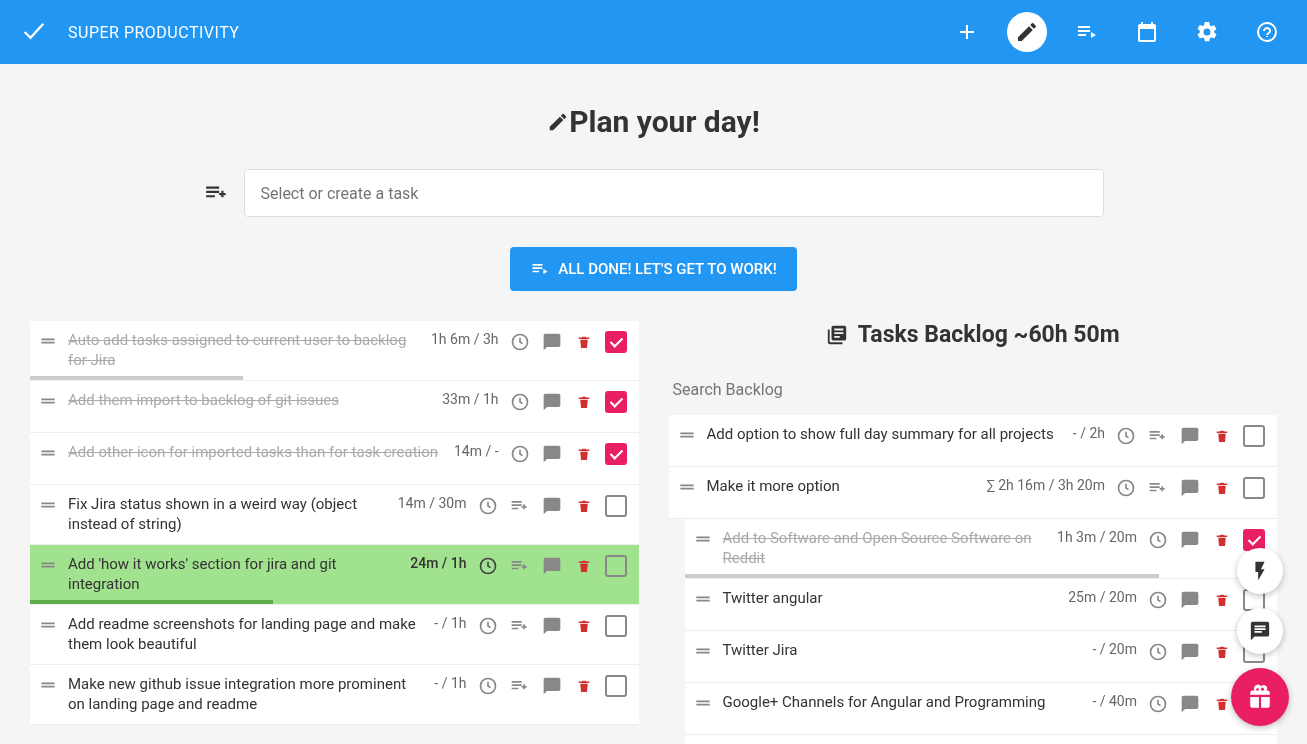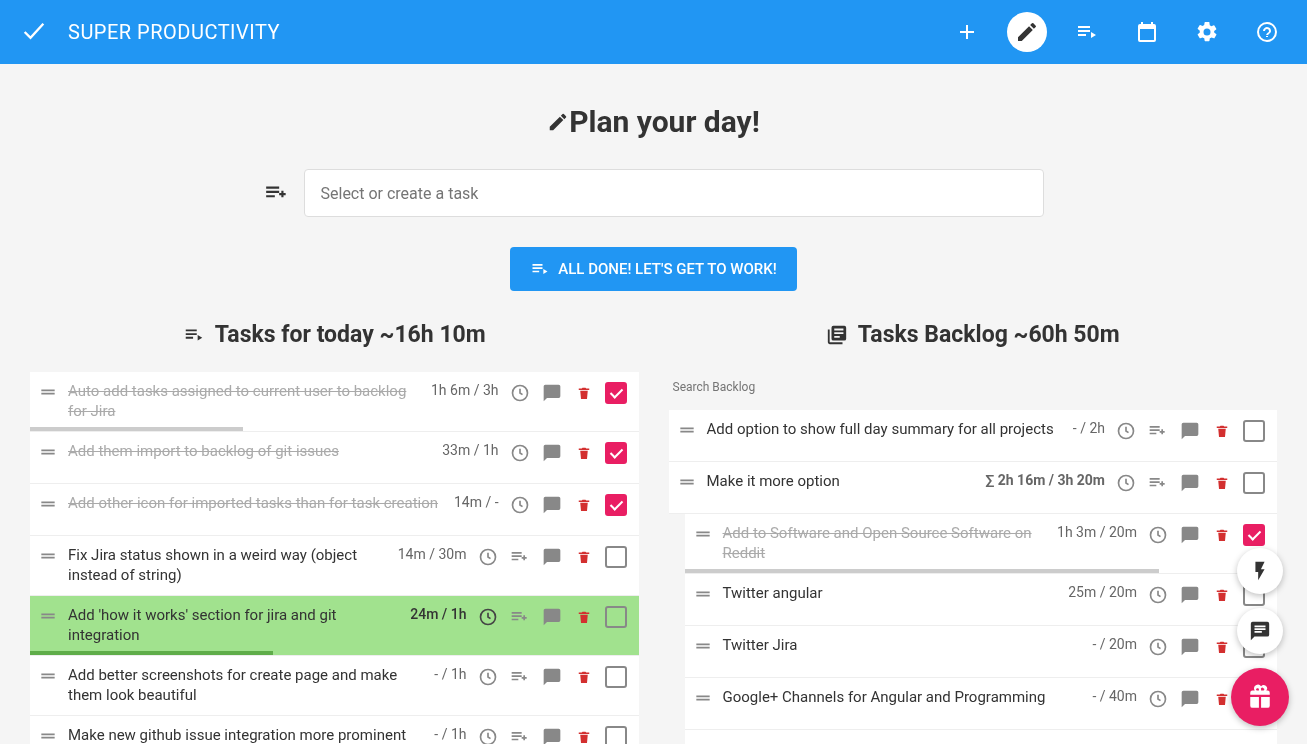--- a/index.html
+++ b/index.html
@@ -1,31 +1,31 @@
 <!DOCTYPE html>
 <html><head>
 <meta charset="utf-8">
 <style>
 *{box-sizing:border-box;margin:0;padding:0;font-family:-apple-system,BlinkMacSystemFont,"Segoe UI",Roboto,Arial,sans-serif}
 body{background:#f5f5f5;color:#333;width:1307px;height:744px;overflow:hidden;position:relative}
 .header{background:#2196f3;height:64px;display:flex;align-items:center;padding:0 20px;color:#fff}
 .logo{width:28px;height:28px;margin-right:20px}
 .logo svg{width:100%;height:100%}
-.app-title{font-size:20px;font-weight:400;letter-spacing:0.5px}
+.app-title{font-size:16px;font-weight:400;letter-spacing:0.5px}
 .header-right{margin-left:auto;display:flex;align-items:center;gap:20px}
 .hbtn{width:40px;height:40px;display:flex;align-items:center;justify-content:center;cursor:pointer;border-radius:50%}
 .hbtn svg{width:24px;height:24px;fill:#fff}
 .hbtn.active{background:#fff}
 .hbtn.active svg{fill:#333}
 .main{padding:40px 30px 0;height:680px;overflow:auto}
 .page-title{text-align:center;font-size:30px;font-weight:700;display:flex;align-items:center;justify-content:center;gap:0;margin-bottom:30px}
 .page-title svg{width:22px;height:22px;fill:#333}
 .add-row{display:flex;align-items:center;justify-content:center;gap:14px;margin-bottom:30px}
 .add-row svg{width:26px;height:26px;fill:#333}
-.add-input{width:740px;height:48px;border:1px solid #ddd;border-radius:4px;padding:16px 16px;font-size:16px;color:#999}
+.add-input{width:860px;height:48px;border:1px solid #ddd;border-radius:4px;padding:16px 16px;font-size:16px;color:#999}
 .all-done{display:block;margin:0 auto 30px;background:#2196f3;color:#fff;border:none;border-radius:4px;padding:12px 20px;font-size:15px;font-weight:500;display:flex;align-items:center;gap:8px;cursor:pointer}
 .all-done svg{width:20px;height:20px;fill:#fff}
 .center{display:flex;justify-content:center}
 .columns{display:flex;gap:30px;align-items:flex-start}
 .col{flex:1;min-width:0}
 .col-title{font-size:23px;font-weight:700;display:flex;align-items:center;justify-content:center;gap:10px;margin-bottom:24px}
 .col-title svg{width:22px;height:22px;fill:#333}
 .task{background:#fff;border-bottom:1px solid #eee;display:flex;align-items:flex-start;padding:10px 12px 10px 8px;gap:10px;position:relative;min-height:52px}
 .task.done .task-title{text-decoration:line-through;color:#aaa}
 .task.hl{background:#a1e28e}
@@ -40,23 +40,23 @@
 .ic svg{width:20px;height:20px}
 .ic.clock svg{fill:none;stroke:#888;stroke-width:2}
 .task.hl .ic.clock svg{stroke:#444}
 .ic.sub svg{fill:#888}
 .ic.comment svg{fill:#888}
 .ic.delx{width:22px;height:22px;display:flex;align-items:center;justify-content:center}
 .ic.delx svg{width:18px;height:18px;fill:#d32f2f}
 .chk{width:22px;height:22px;border:2px solid #888;border-radius:3px;cursor:pointer;flex-shrink:0}
 .chk.on{background:#e91e63;border-color:#e91e63;position:relative}
 .chk.on::after{content:"";position:absolute;left:6px;top:2px;width:5px;height:10px;border:solid #fff;border-width:0 2px 2px 0;transform:rotate(45deg)}
-.search-backlog{width:100%;border:none;background:transparent;font-size:12px;color:#a16207;padding:8px 4px 16px;outline:none}
+.search-backlog{width:100%;border:none;background:transparent;font-size:16px;color:#a16207;padding:8px 4px 16px;outline:none}
 .subtask{margin-left:16px}
-.task.sum .time{font-weight:700}
+.task.sum .time{font-weight:400}
 .fab-col{position:absolute;right:18px;bottom:18px;display:flex;flex-direction:column;gap:14px;align-items:center}
 .fab{width:46px;height:46px;border-radius:50%;background:#fff;box-shadow:0 2px 6px rgba(0,0,0,0.25);display:flex;align-items:center;justify-content:center;cursor:pointer}
 .fab svg{width:22px;height:22px;fill:#333}
 .fab.big{width:58px;height:58px;background:#e91e63}
 .fab.big svg{fill:#fff;width:26px;height:26px}
 </style>
 </head>
 <body>
 
 <svg width="0" height="0" style="position:absolute">
@@ -181,26 +181,20 @@
     <button class="all-done">
       <svg viewBox="0 0 24 24">
           <use href="#i-playlist"></use>
         </svg>
       <span>ALL DONE! LET'S GET TO WORK!</span>
     </button>
   </div>
 
   <div class="columns">
     <div class="col">
-      <div class="col-title">
-        <svg viewBox="0 0 24 24">
-            <use href="#i-playlist"></use>
-          </svg>
-        <span>Tasks for today ~16h 10m</span>
-      </div>
       <div id="today-list">
           <div class="task done">
             <div class="handle"><svg viewBox="0 0 24 24">
                 <use href="#i-handle"></use>
               </svg></div>
             <div class="task-title">Auto add tasks assigned to current user to backlog for Jira</div>
             <div class="time">1h 6m / 3h</div>
             <div class="ic clock">
               <svg viewBox="0 0 24 24">
                 <use href="#i-clock"></use>
@@ -319,21 +313,21 @@
                 <use href="#i-delx"></use>
               </svg>
             </div>
             <div class="chk"></div>
             <div class="bar" style="width:40%"></div>
           </div>
           <div class="task">
             <div class="handle"><svg viewBox="0 0 24 24">
                 <use href="#i-handle"></use>
               </svg></div>
-            <div class="task-title">Add better screenshots for create page and make them look beautiful</div>
+            <div class="task-title">Add readme screenshots for landing page and make them look beautiful</div>
             <div class="time">- / 1h</div>
             <div class="ic clock">
               <svg viewBox="0 0 24 24">
                 <use href="#i-clock"></use>
               </svg>
             </div>
             <div class="ic sub">
               <svg viewBox="0 0 24 24">
                 <use href="#i-playlistadd"></use>
               </svg>

